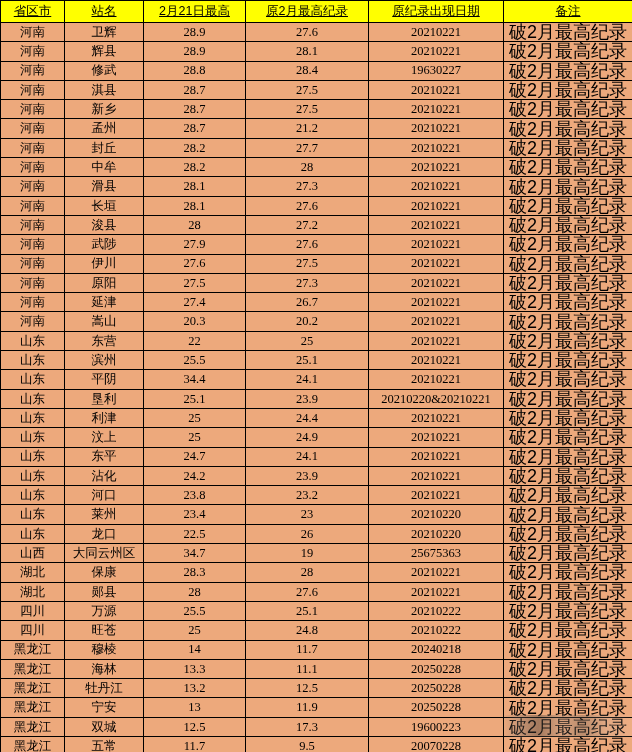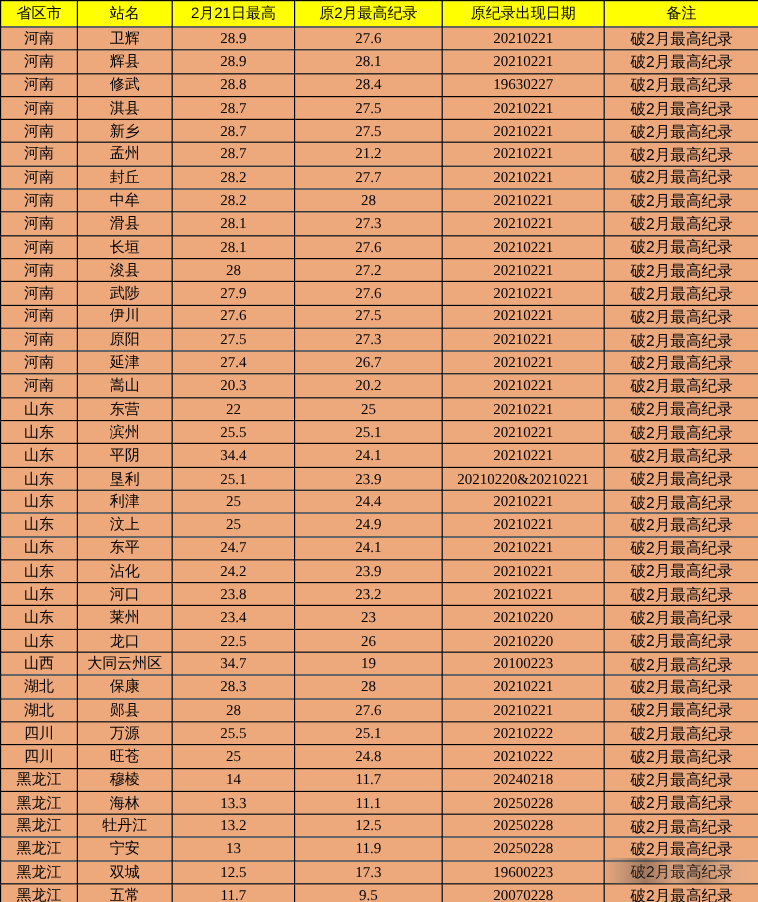--- a/index.html
+++ b/index.html
@@ -34,33 +34,34 @@
     line-height: 1;
     white-space: nowrap;
     overflow: hidden;
   }
   #record-table thead th {
     background: #ffff00;
     height: 21px;
     font-size: 12.5px;
     font-weight: normal;
     color: #000000;
+    text-decoration: underline;
   }
   #record-table tbody td {
     background: #eda97c;
     height: 18.3px;
     font-size: 12.5px;
     color: #000000;
   }
   #record-table tbody td.num {
     font-family: "Liberation Serif", "DejaVu Serif", serif;
     font-size: 12.5px;
   }
   #record-table tbody td.note {
-    font-size: 13px;
+    font-size: 18px;
     margin-top: 19px;
   }
   .smudge {
     position: absolute;
     right: 0px;
     top: 715px;
     width: 130px;
     height: 22px;
     background:
       linear-gradient(90deg,
@@ -311,21 +312,21 @@
         <td class="num">22.5</td>
         <td class="num">26</td>
         <td class="num">20210220</td>
         <td class="note">破2月最高纪录</td>
       </tr>
       <tr>
         <td class="prov">山西</td>
         <td class="stn">大同云州区</td>
         <td class="num">34.7</td>
         <td class="num">19</td>
-        <td class="num">20100223</td>
+        <td class="num">25675363</td>
         <td class="note">破2月最高纪录</td>
       </tr>
       <tr>
         <td class="prov">湖北</td>
         <td class="stn">保康</td>
         <td class="num">28.3</td>
         <td class="num">28</td>
         <td class="num">20210221</td>
         <td class="note">破2月最高纪录</td>
       </tr>

